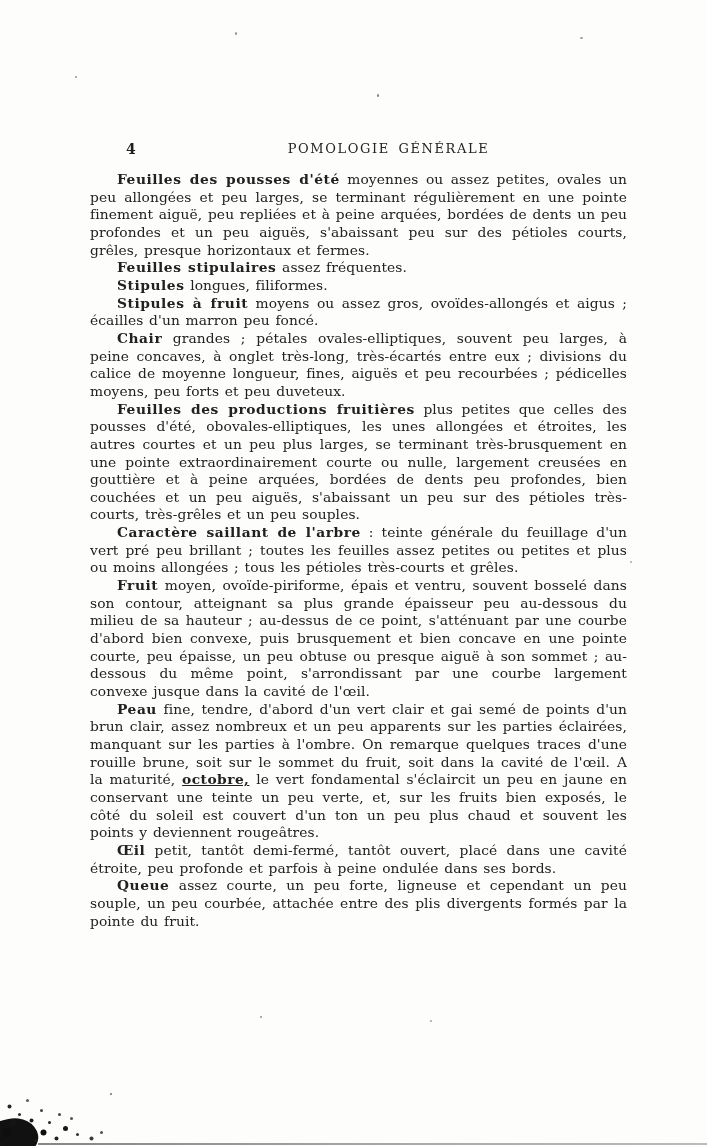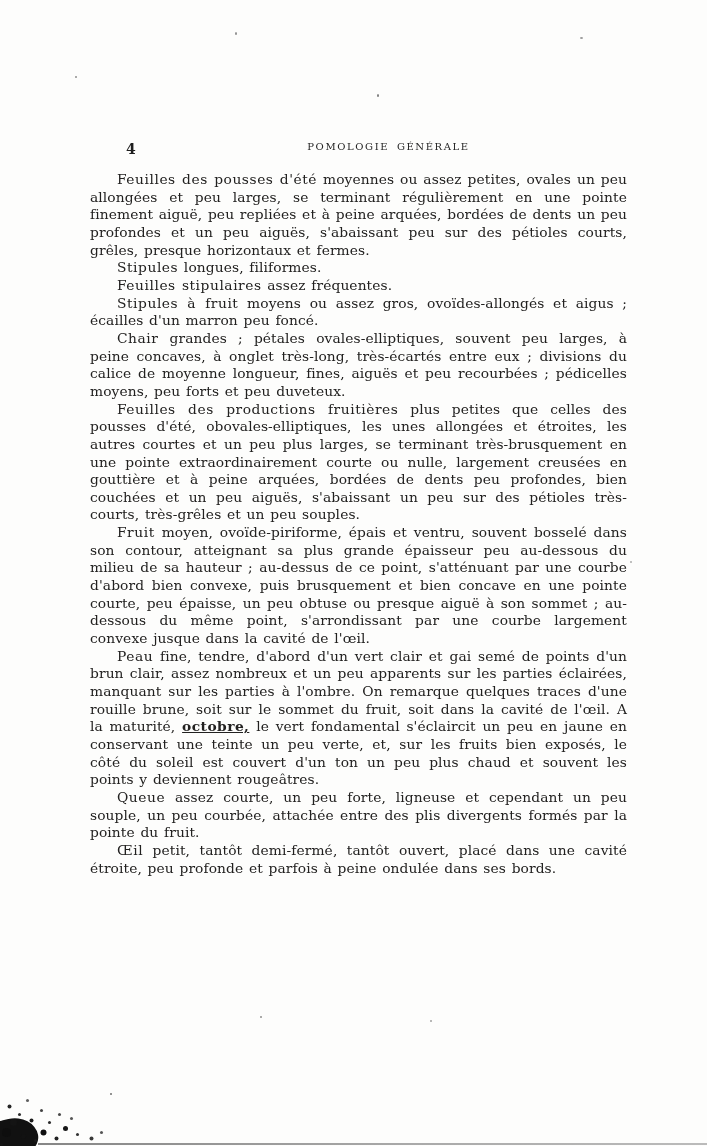--- a/index.html
+++ b/index.html
@@ -31,21 +31,21 @@
     top: 0;
     font-size: 14px;
     font-weight: bold;
     letter-spacing: 0.5px;
   }
   .running-title {
     display: block;
     position: relative;
     left: 30px;
     text-align: center;
-    font-size: 10px;
+    font-size: 13px;
     letter-spacing: 1.6px;
     word-spacing: 3px;
     color: #242424;
   }
   
   .text-block {
     position: absolute;
     top: 171px;
     left: 90px;
     width: 537px;
@@ -55,21 +55,21 @@
     letter-spacing: 0.1px;
     word-spacing: 1.2px;
     color: #222120;
   }
   .text-block p {
     margin: 0;
     padding: 0;
     text-indent: 27px;
   }
   .text-block .lead {
-    font-weight: normal;
+    font-weight: bold;
     letter-spacing: 0.55px;
   }
   .text-block .bold-mid {
     font-weight: bold;
     letter-spacing: 0.45px;
     text-decoration: underline;
   }
   
   .bottom-edge-line {
     position: absolute;
@@ -144,29 +144,30 @@
 
 <div class="scan-page">
 
   <div class="running-head">
     <span class="page-number">4</span>
     <span class="running-title">POMOLOGIE GÉNÉRALE</span>
   </div>
 
   <div class="text-block">
       <p><span class="lead">Feuilles des pousses d'été</span><span class=""> moyennes ou assez petites, ovales un peu allongées et peu larges, se terminant régulièrement en une pointe finement aiguë, peu repliées et à peine arquées, bordées de dents un peu profondes et un peu aiguës, s'abaissant peu sur des pétioles courts, grêles, presque horizontaux et fermes.</span></p>
+      <p><span class="lead">Feuilles stipulaires</span><span class=""> assez fréquentes.</span></p>
       <p><span class="lead">Stipules</span><span class=""> longues, filiformes.</span></p>
-      <p><span class="lead">Feuilles stipulaires</span><span class=""> assez fréquentes.</span></p>
       <p><span class="lead">Stipules à fruit</span><span class=""> moyens ou assez gros, ovoïdes-allongés et aigus ; écailles d'un marron peu foncé.</span></p>
       <p><span class="lead">Chair</span><span class=""> grandes ; pétales ovales-elliptiques, souvent peu larges, à peine concaves, à onglet très-long, très-écartés entre eux ; divisions du calice de moyenne longueur, fines, aiguës et peu recourbées ; pédicelles moyens, peu forts et peu duveteux.</span></p>
       <p><span class="lead">Feuilles des productions fruitières</span><span class=""> plus petites que celles des pousses d'été, obovales-elliptiques, les unes allongées et étroites, les autres courtes et un peu plus larges, se terminant très-brusquement en une pointe extraordinairement courte ou nulle, largement creusées en gouttière et à peine arquées, bordées de dents peu profondes, bien couchées et un peu aiguës, s'abaissant un peu sur des pétioles très-courts, très-grêles et un peu souples.</span></p>
+      <p><span class="lead">Caractère saillant de l'arbre</span><span class=""> : teinte générale du feuillage d'un vert pré peu brillant ; toutes les feuilles assez petites ou petites et plus ou moins allongées ; tous les pétioles très-courts et grêles.</span></p>
       <p><span class="lead">Fruit</span><span class=""> moyen, ovoïde-piriforme, épais et ventru, souvent bosselé dans son contour, atteignant sa plus grande épaisseur peu au-dessous du milieu de sa hauteur ; au-dessus de ce point, s'atténuant par une courbe d'abord bien convexe, puis brusquement et bien concave en une pointe courte, peu épaisse, un peu obtuse ou presque aiguë à son sommet ; au-dessous du même point, s'arrondissant par une courbe largement convexe jusque dans la cavité de l'œil.</span></p>
       <p><span class="lead">Peau</span><span class=""> fine, tendre, d'abord d'un vert clair et gai semé de points d'un brun clair, assez nombreux et un peu apparents sur les parties éclairées, manquant sur les parties à l'ombre. On remarque quelques traces d'une rouille brune, soit sur le sommet du fruit, soit dans la cavité de l'œil. A la maturité, </span><span class="bold-mid">octobre,</span><span class=""> le vert fondamental s'éclaircit un peu en jaune en conservant une teinte un peu verte, et, sur les fruits bien exposés, le côté du soleil est couvert d'un ton un peu plus chaud et souvent les points y deviennent rougeâtres.</span></p>
+      <p><span class="lead">Œil</span><span class=""> petit, tantôt demi-fermé, tantôt ouvert, placé dans une cavité étroite, peu profonde et parfois à peine ondulée dans ses bords.</span></p>
       <p><span class="lead">Queue</span><span class=""> assez courte, un peu forte, ligneuse et cependant un peu souple, un peu courbée, attachée entre des plis divergents formés par la pointe du fruit.</span></p>
-      <p><span class="lead">Œil</span><span class=""> petit, tantôt demi-fermé, tantôt ouvert, placé dans une cavité étroite, peu profonde et parfois à peine ondulée dans ses bords.</span></p>
     </div>
 
   <span class="speck s1"></span>
   <span class="speck s2"></span>
   <span class="speck s3"></span>
   <span class="speck s4"></span>
   <span class="speck s5"></span>
   <span class="speck s6"></span>
   <span class="speck s7"></span>
   <span class="speck s8"></span>

